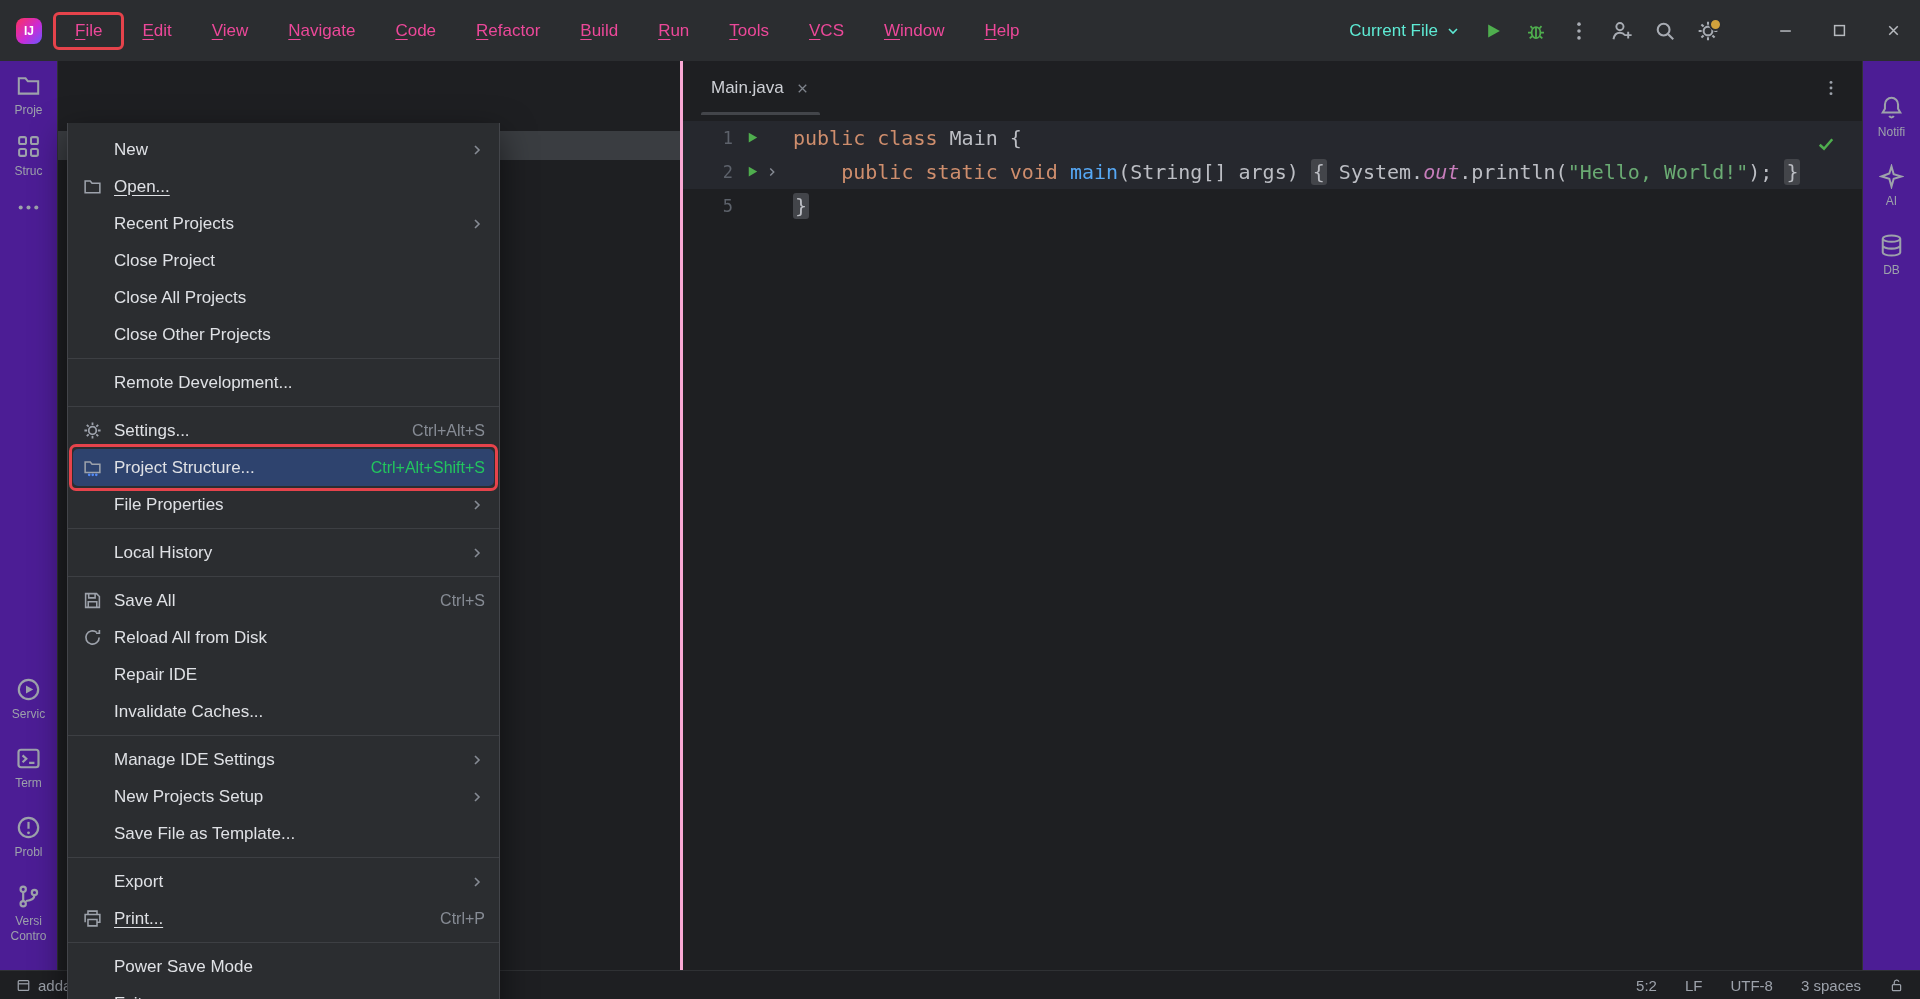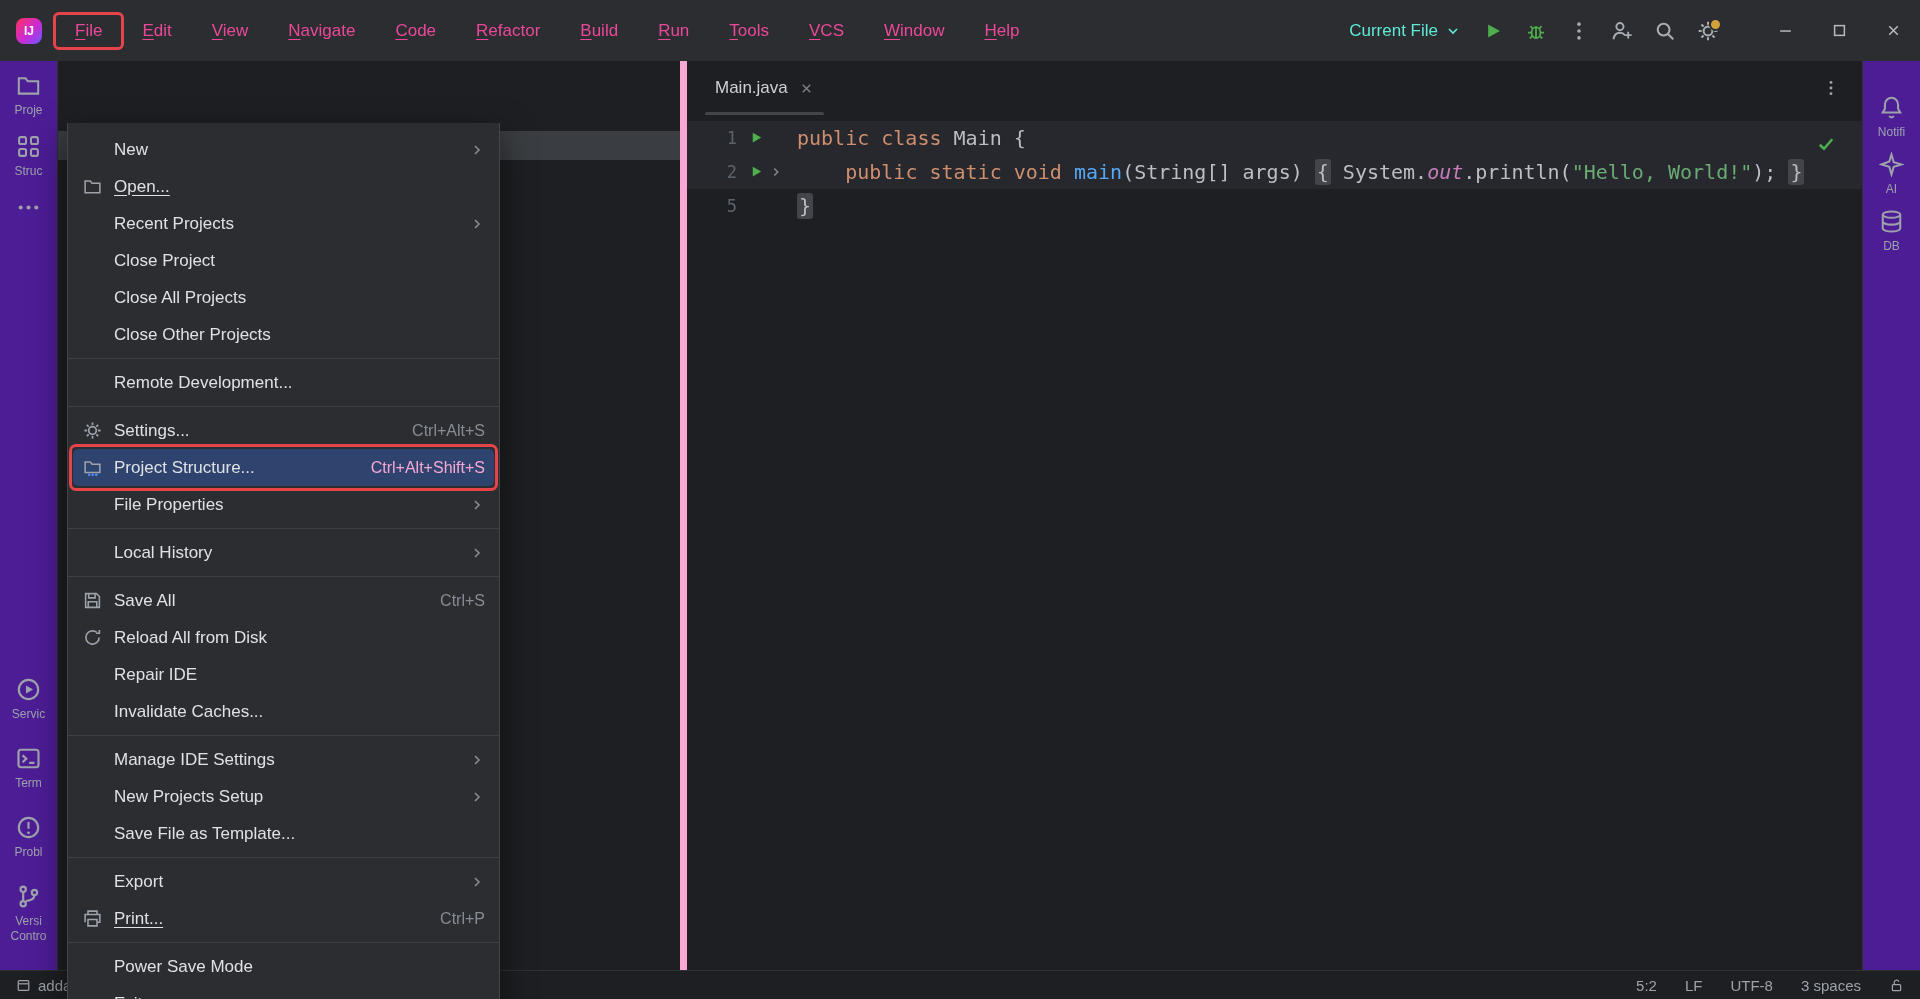--- a/index.html
+++ b/index.html
@@ -39,21 +39,21 @@
   .win-btn .ic { width:17px; height:17px; }
 
   
   .main { display:flex; height:909px; position:relative; }
   .stripe { width:58px; background:#4c1d95; display:flex; flex-direction:column; align-items:center; flex:none; }
   .stripe.left  { border-right:1px solid #2f3134; }
   .stripe.right { border-left:1px solid #2f3134; }
   .stripe-group { display:flex; flex-direction:column; width:100%; }
   .stripe-top    { gap:16px; margin-top:12px; }
   .stripe-bottom { gap:24px; margin-top:auto; margin-bottom:26px; }
-  .stripe-rtop   { gap:12px; margin-top:34px; }
+  .stripe-rtop   { gap:24px; margin-top:34px; }
   .stripe-btn { display:flex; flex-direction:column; align-items:center; gap:5px; color:#9da2ab; font-size:12px;
                 width:100%; text-align:center; line-height:1.25; cursor:default; }
   .stripe-btn .ic { width:25px; height:25px; }
   .stripe-btn .lbl { max-width:56px; word-break:break-word; }
 
   .project-panel { width:622px; position:relative; background:#1e1f22; flex:none; }
   .selected-row { position:absolute; left:0; top:70px; width:100%; height:29px; background:#3a3d41; }
 
   .editor { flex:1; position:relative; background:#1e1f22; }
   .tabbar { height:54px; display:flex; align-items:center; padding:0 14px; position:relative; }
@@ -96,21 +96,21 @@
   .fm-item { display:flex; align-items:center; height:37px; padding:0 14px 0 12px; color:#dfe1e5; position:relative; cursor:default; }
   .fm-icon { width:24px; height:24px; margin-right:10px; color:#9da2ab; flex:none; display:flex; align-items:center; justify-content:center; }
   .fm-icon svg { width:19px; height:19px; }
   .fm-label { white-space:nowrap; }
   .fm-label.ul { text-decoration:underline; text-underline-offset:3px; }
   .fm-right { margin-left:auto; display:flex; align-items:center; gap:8px; }
   .fm-shortcut { color:#868b94; font-size:16px; white-space:nowrap; }
   .fm-chev { width:16px; height:16px; color:#868b94; }
   .fm-sep { height:1px; background:#3d3f43; margin:5px 0; }
   .fm-item.selected { background:var(--selection_blue,#2e436e); margin:0 5px; padding:0 9px 0 7px; border-radius:5px; }
-  .fm-item.selected .fm-shortcut { color:#f9a8d4; }
+  .fm-item.selected .fm-shortcut { color:#22c55e; }
   .fm-item.annotated::after { content:''; position:absolute; left:-4px; right:-4px; top:-5px; bottom:-5px;
         border:3px solid var(--annotation_red,#e6434b); border-radius:7px; pointer-events:none; }
 </style>
 </head>
 <body>
 
 <div class="app">
 
   <header class="titlebar">
     <div class="logo">IJ</div>
@@ -271,21 +271,21 @@
             </span>
             <span class="lbl">Versi Contro</span>
           </div>
         </div>
     </aside>
 
     <section class="project-panel">
       <div class="selected-row"></div>
     </section>
 
-    <section class="editor" style="border-left:7px solid #f9a8d4;">
+    <section class="editor" style="border-left:3px solid #f9a8d4;">
       <div class="tabbar">
         <div class="tab">
           <span>Main.java</span>
           <span class="close ic">
               <svg viewBox="0 0 16 16" stroke="currentColor" stroke-width="1.4" fill="none">
                 <path d="M4 4l8 8M12 4l-8 8"></path>
               </svg>
             </span>
         </div>
         <span class="tab-more ic">

